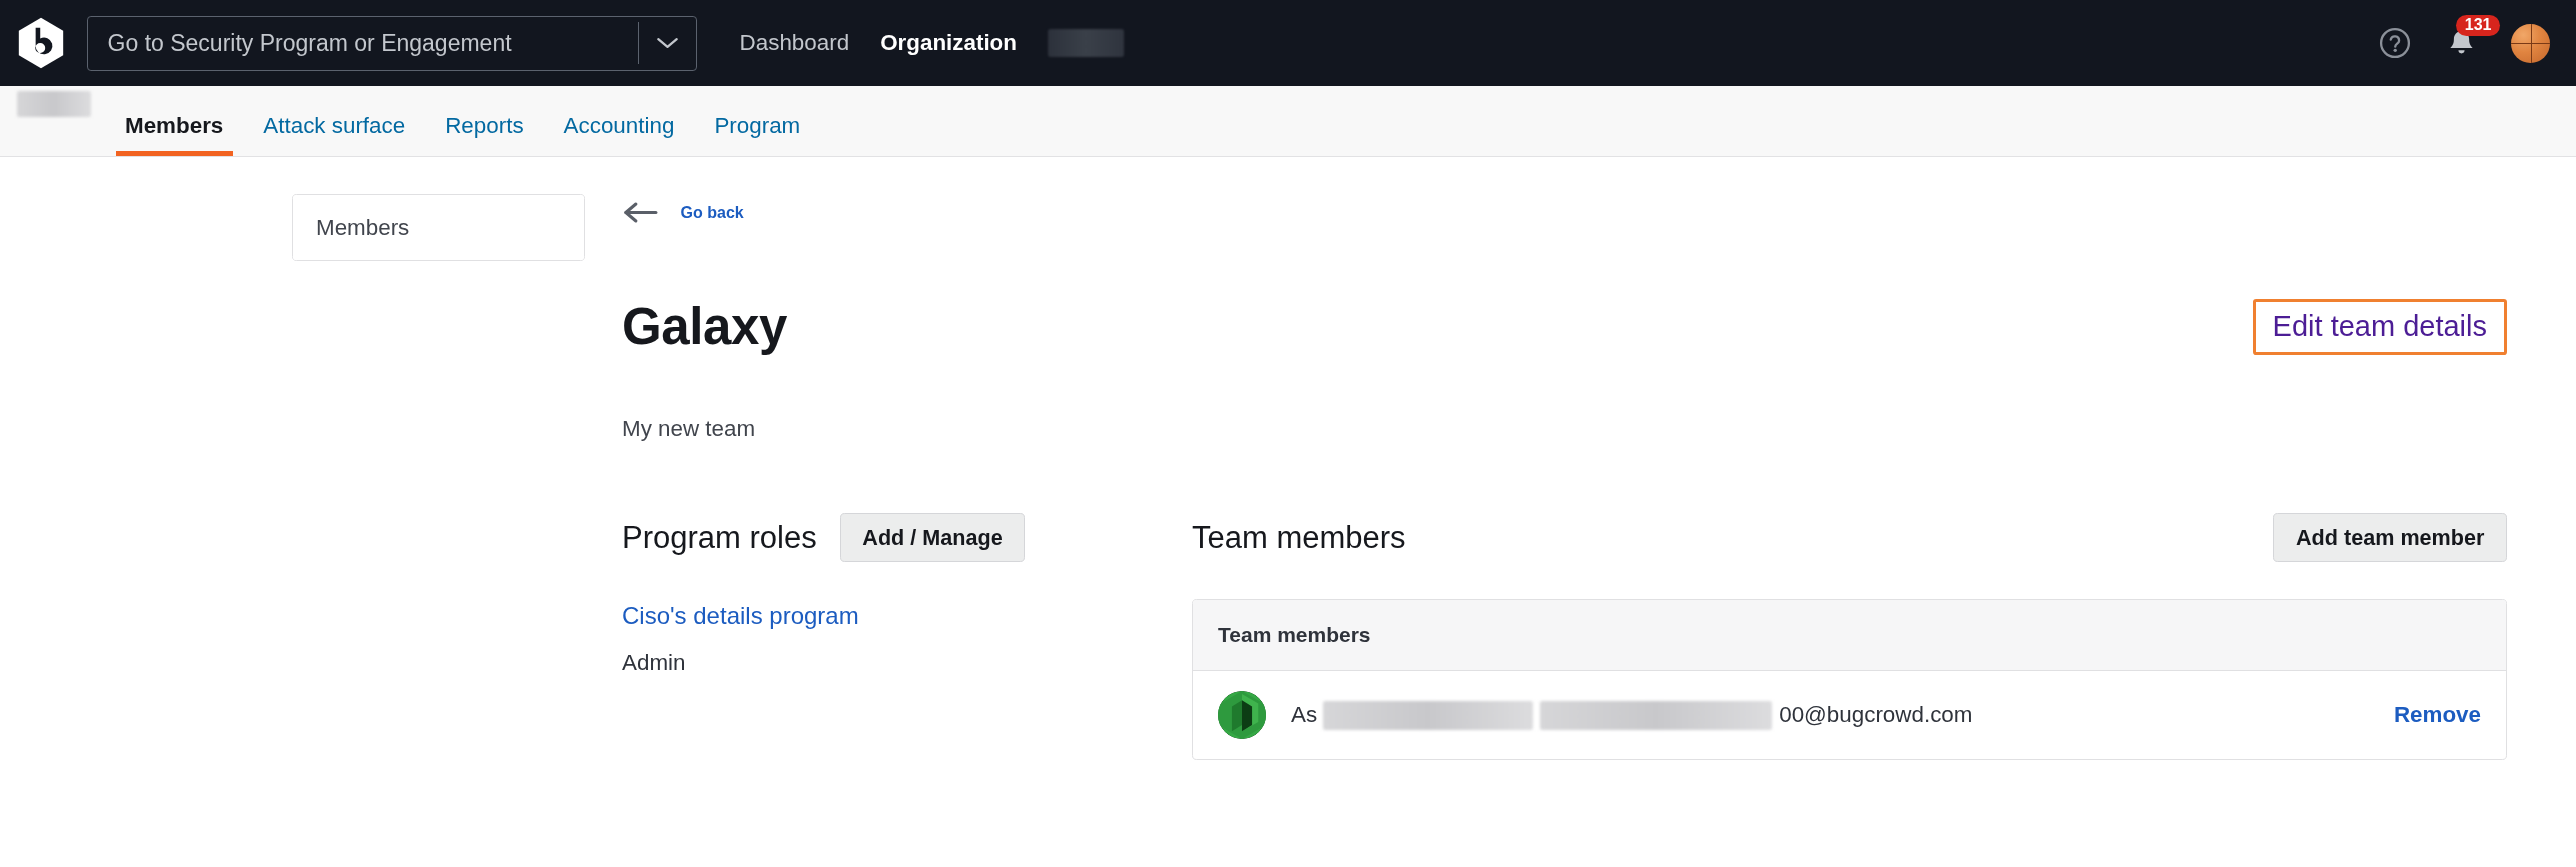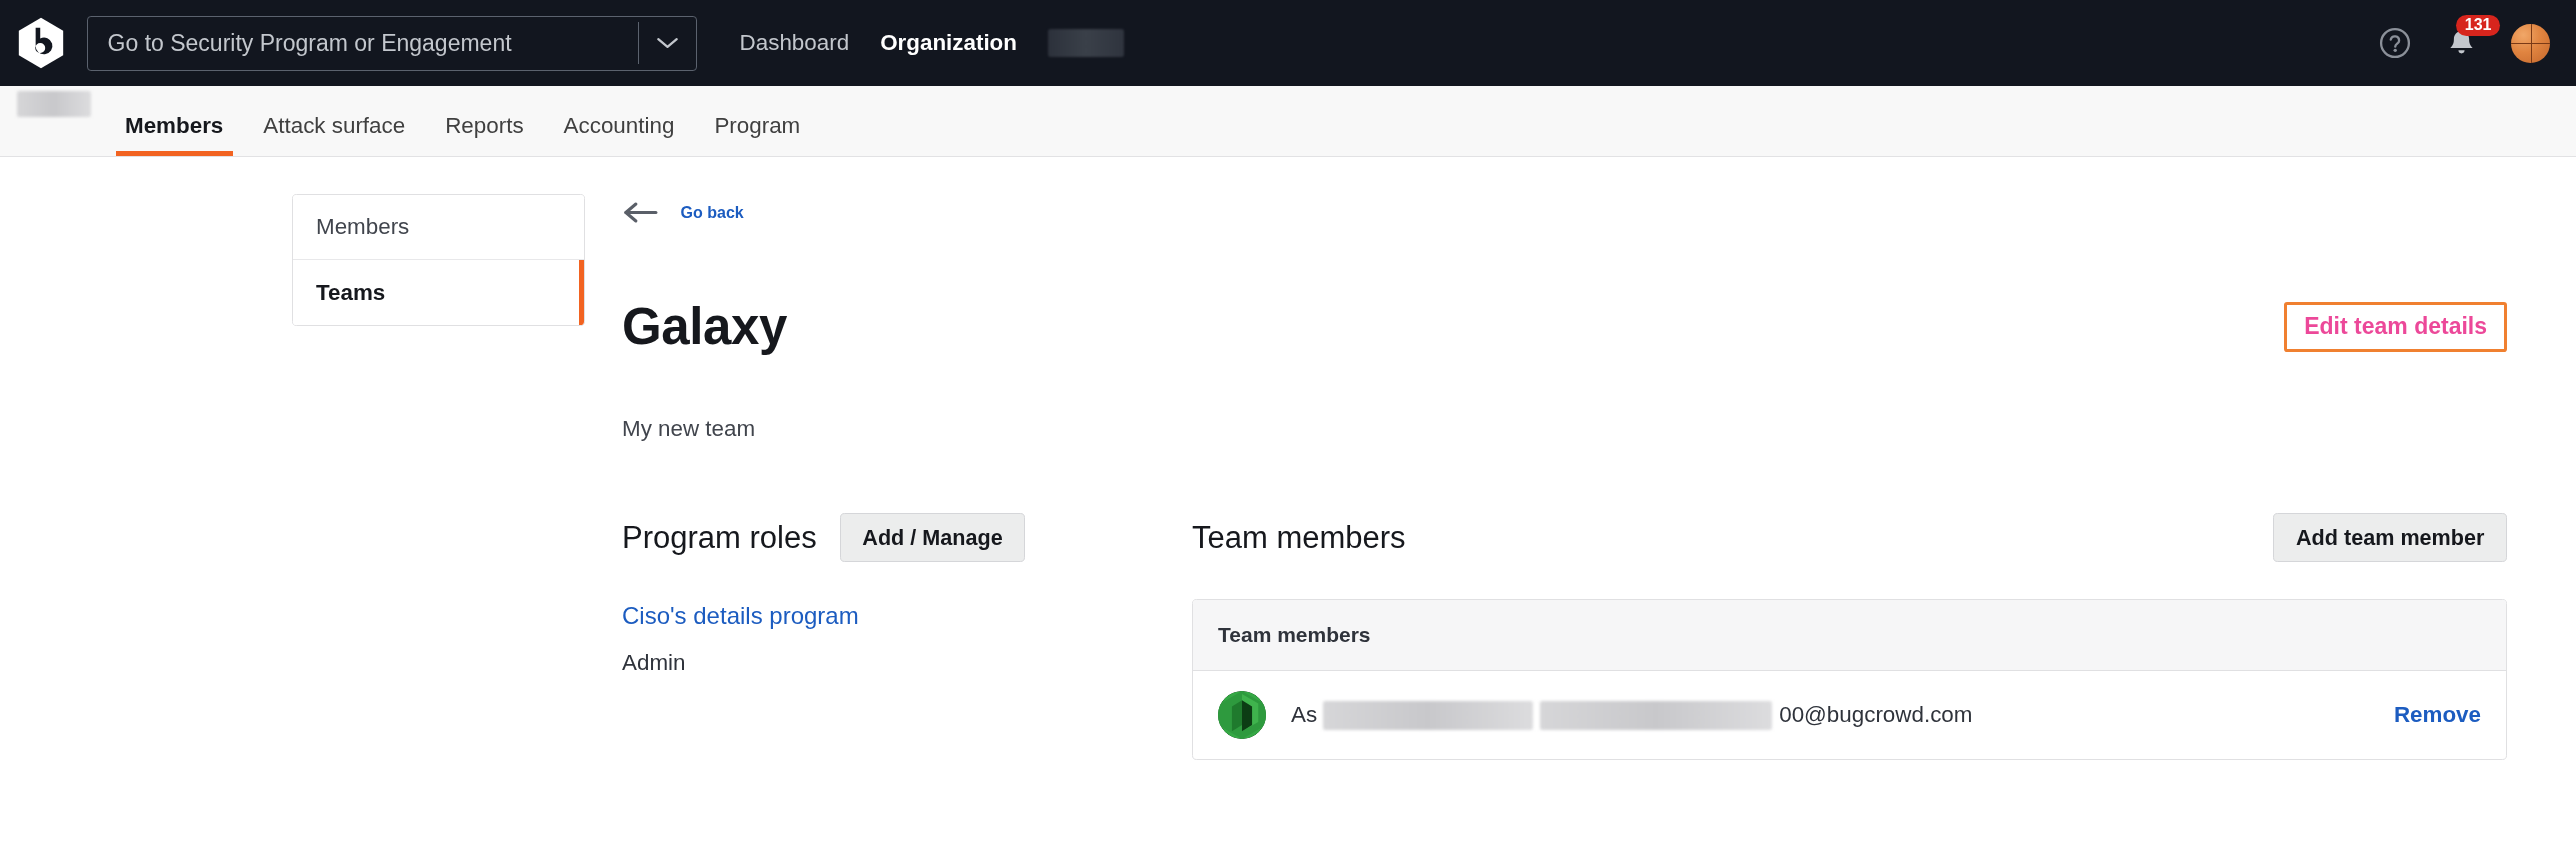--- a/index.html
+++ b/index.html
@@ -143,21 +143,21 @@
     height: 100%;
   }
   .subnav-org {
     display: flex; align-items: center;
     height: 100%;
     padding: 0 14px 0 0;
     margin-bottom: 17px;
   }
   .subnav-item {
     font-size: 22.4px;
-    color: #404040;
+    color: #0369a1;
     text-decoration: none;
     padding: 0 20px 17px;
     white-space: nowrap;
     position: relative;
   }
   .subnav-item.active {
     color: #16181d;
     font-weight: bold;
   }
   .subnav-item.active::after {
@@ -234,23 +234,23 @@
   }
   .page-title {
     font-size: 51px;
     font-weight: bold;
     color: #16181d;
     letter-spacing: -0.4px;
     line-height: 1;
   }
   .edit-team-btn {
     margin-left: auto;
-    color: #ec4899;
-    font-size: 23px;
-    font-weight: bold;
+    color: #4c1d95;
+    font-size: 29px;
+    font-weight: normal;
     background: #fff;
     border: 3.1px solid #f08030;
     border-radius: 3.1px;
     padding: 10.8px 17px;
     line-height: 1;
     white-space: nowrap;
     cursor: pointer;
   }
   .subtitle {
     margin-top: 29px;
@@ -413,23 +413,20 @@
     <a href="#" class="subnav-item">Accounting</a>
     <a href="#" class="subnav-item">Program</a>
   </div>
 </div>
 
 <div class="body-wrap">
 
   <div class="side-card">
     <div class="side-item">
       <span>Members</span>
-    </div>
-    <div class="side-item active">
-      <span>Teams</span>
     </div>
   </div>
 
   <div class="main-col">
 
     <div class="goback-row">
       <span class="arrow-left">
         <svg width="37" height="25" viewBox="0 0 48 32" aria-hidden="true">
           <line x1="5" y1="16" x2="44" y2="16" stroke="#5a5f68" stroke-width="4" stroke-linecap="round"></line>
           <polyline points="18,5 5,16 18,27" fill="none" stroke="#5a5f68" stroke-width="4" stroke-linecap="round" stroke-linejoin="round"></polyline>

